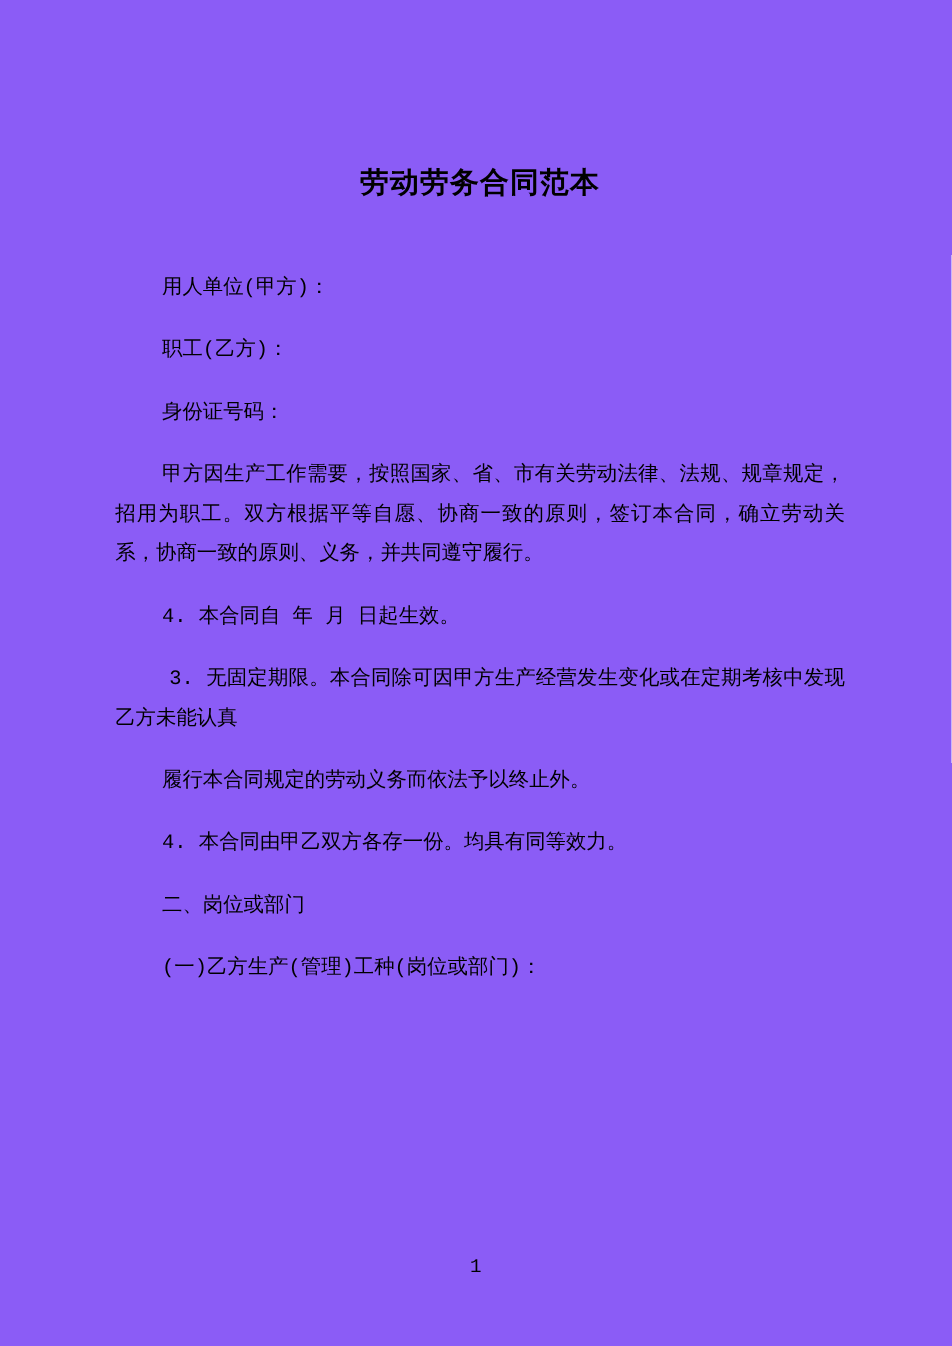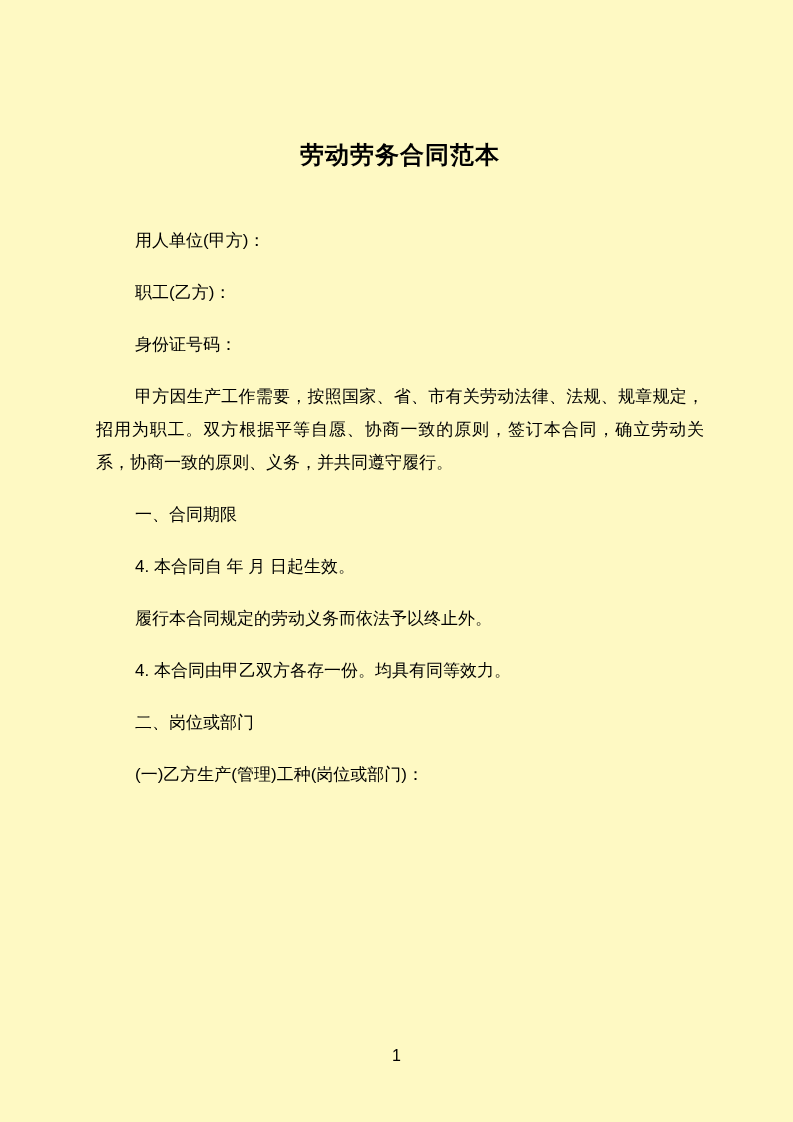--- a/index.html
+++ b/index.html
@@ -4,23 +4,23 @@
 <style>
   html, body {
     margin: 0;
     padding: 0;
     background: #ffffff;
   }
   .page {
     position: relative;
     width: 793px;
     height: 1122px;
-    background: #fef9c3;
+    background: #8b5cf6;
     color: #000000;
-    font-family: Liberation Sans, sans-serif;
+    font-family: Liberation Mono, monospace;
     overflow: hidden;
   }
   .content {
     position: absolute;
     top: 138px;
     left: 96px;
     width: 608px;
   }
   .doc-title {
     margin: 0;
@@ -64,25 +64,25 @@
     <h1 class="doc-title">劳动劳务合同范本</h1>
 
     <p class="para first-field">用人单位(甲方)：</p>
 
     <p class="para">职工(乙方)：</p>
 
     <p class="para">身份证号码：</p>
 
     <p class="para">甲方因生产工作需要，按照国家、省、市有关劳动法律、法规、规章规定，招用为职工。双方根据平等自愿、协商一致的原则，签订本合同，确立劳动关系，协商一致的原则、义务，并共同遵守履行。</p>
 
-    <p class="para">一、合同期限</p>
 
     <p class="para">4. 本合同自 年 月 日起生效。</p>
 
 
+    <p class="para indent-plus">3. 无固定期限。本合同除可因甲方生产经营发生变化或在定期考核中发现乙方未能认真</p>
 
     <p class="para">履行本合同规定的劳动义务而依法予以终止外。</p>
 
     <p class="para">4. 本合同由甲乙双方各存一份。均具有同等效力。</p>
 
     <p class="para">二、岗位或部门</p>
 
     <p class="para">(一)乙方生产(管理)工种(岗位或部门)：</p>
 
   </div>

